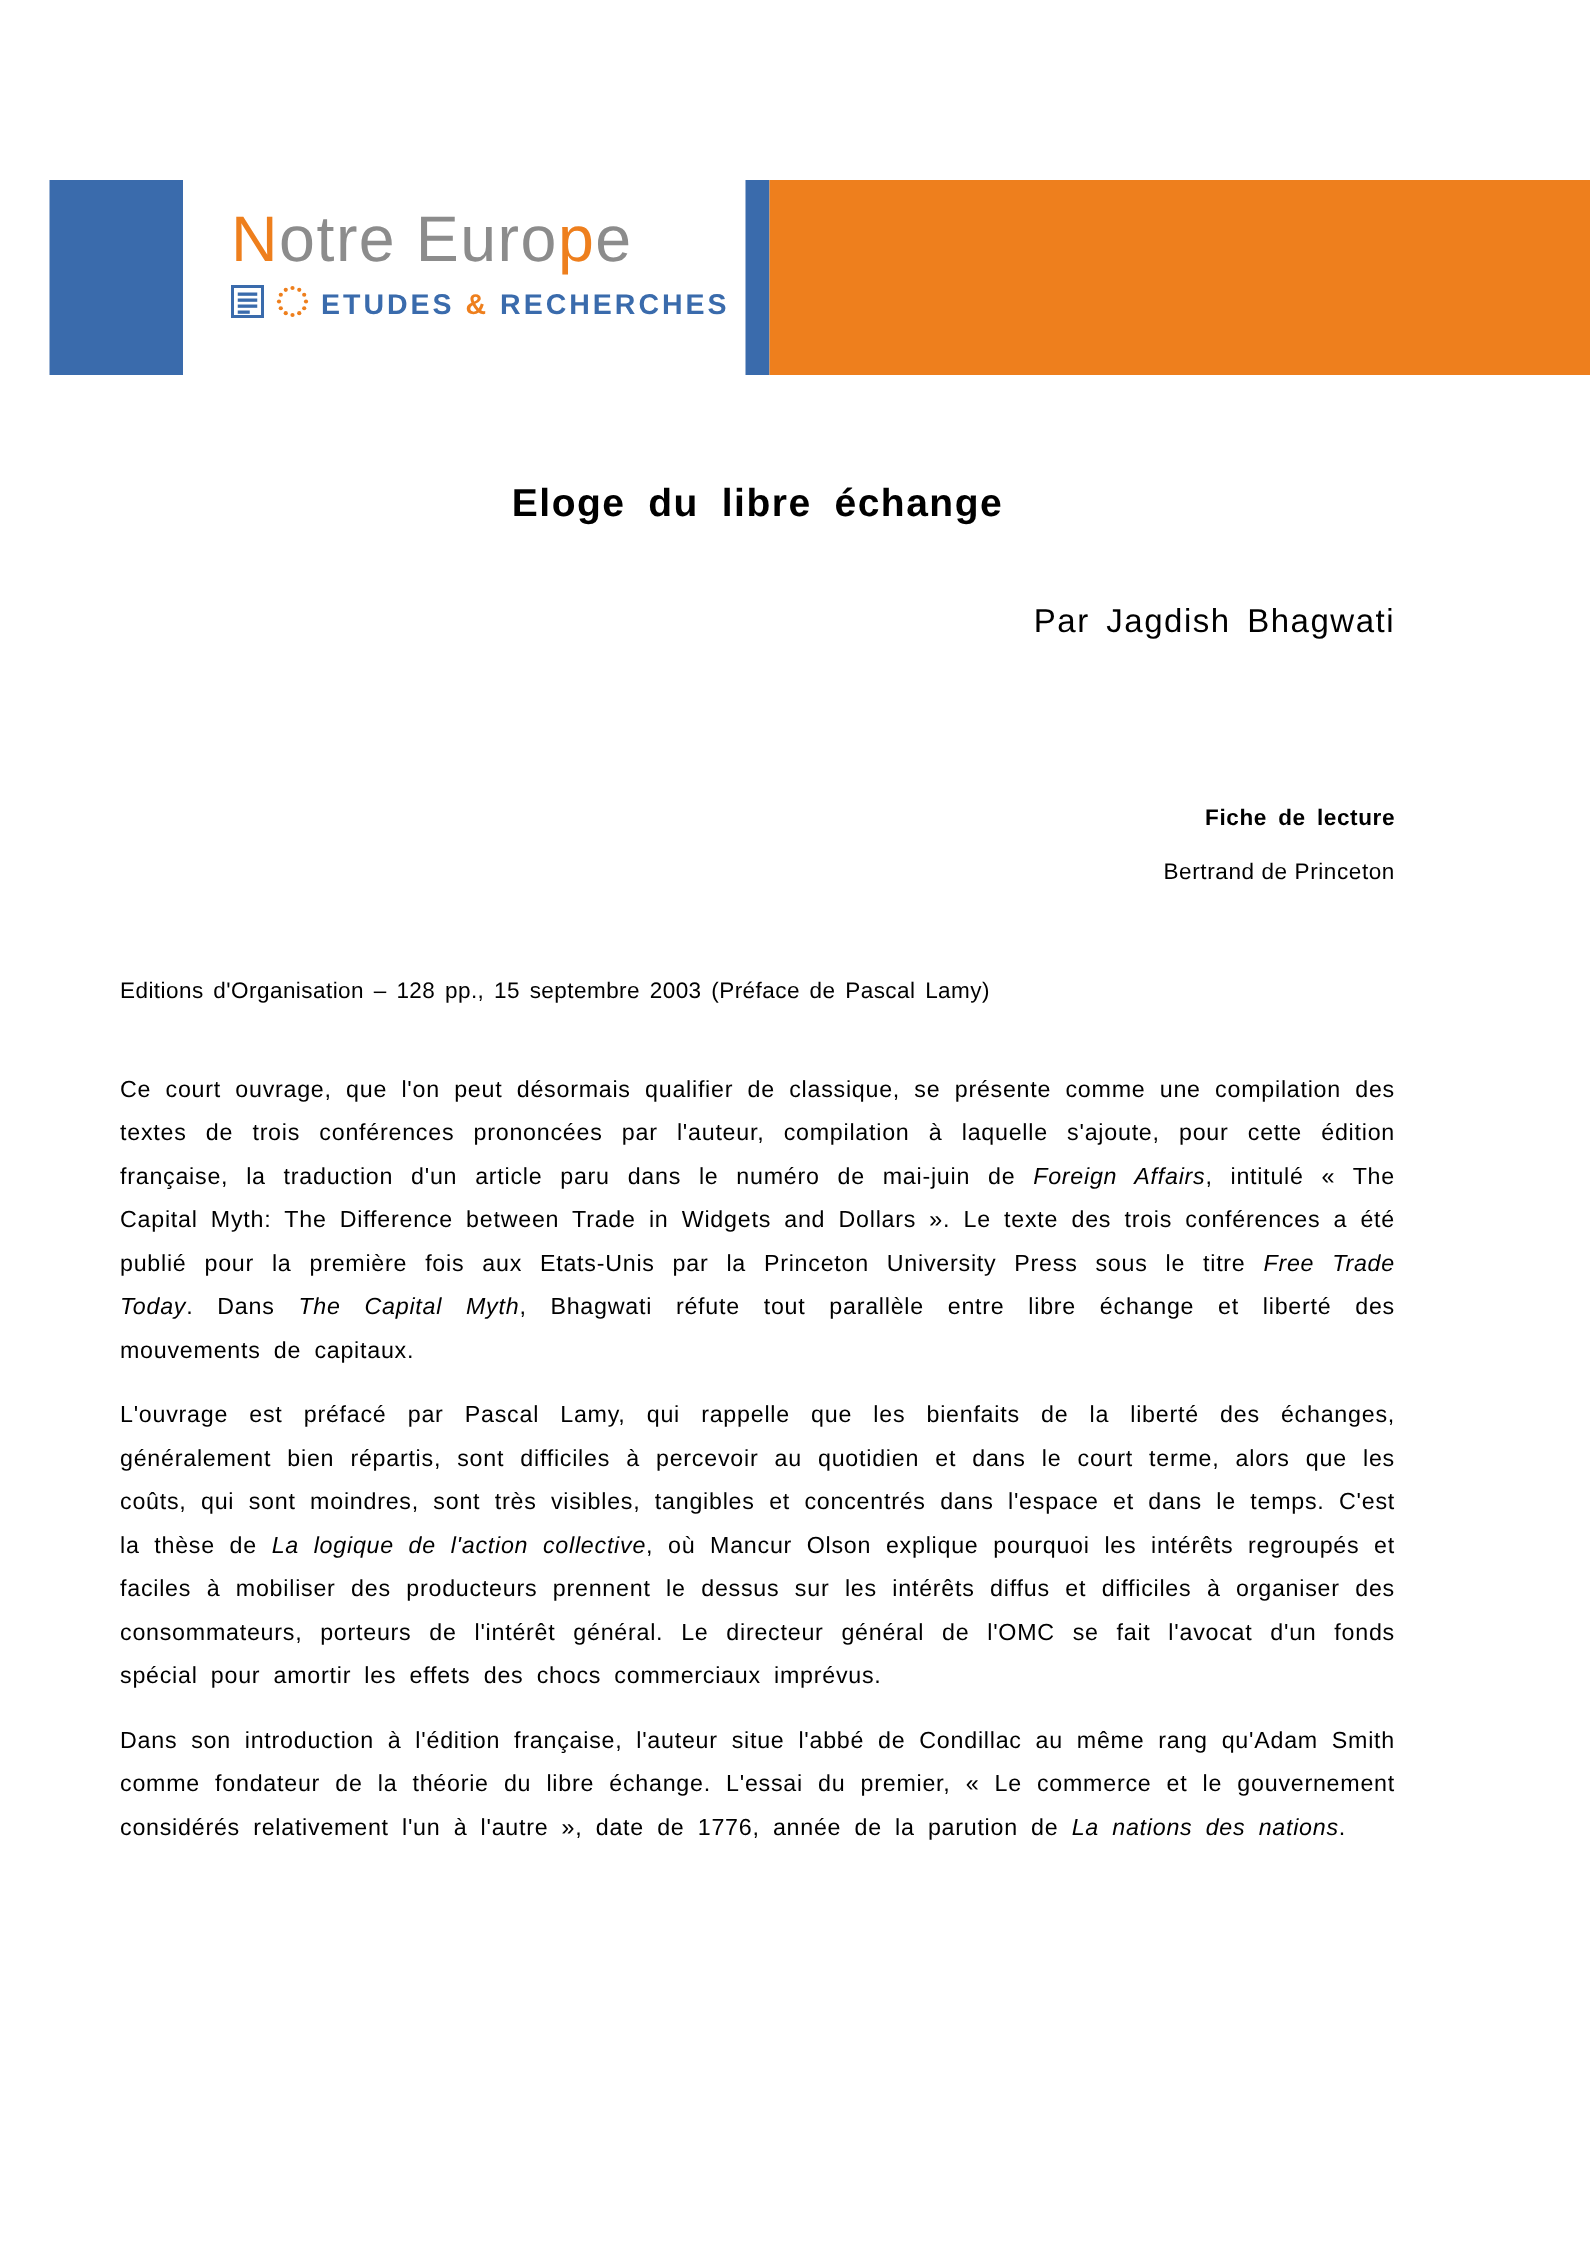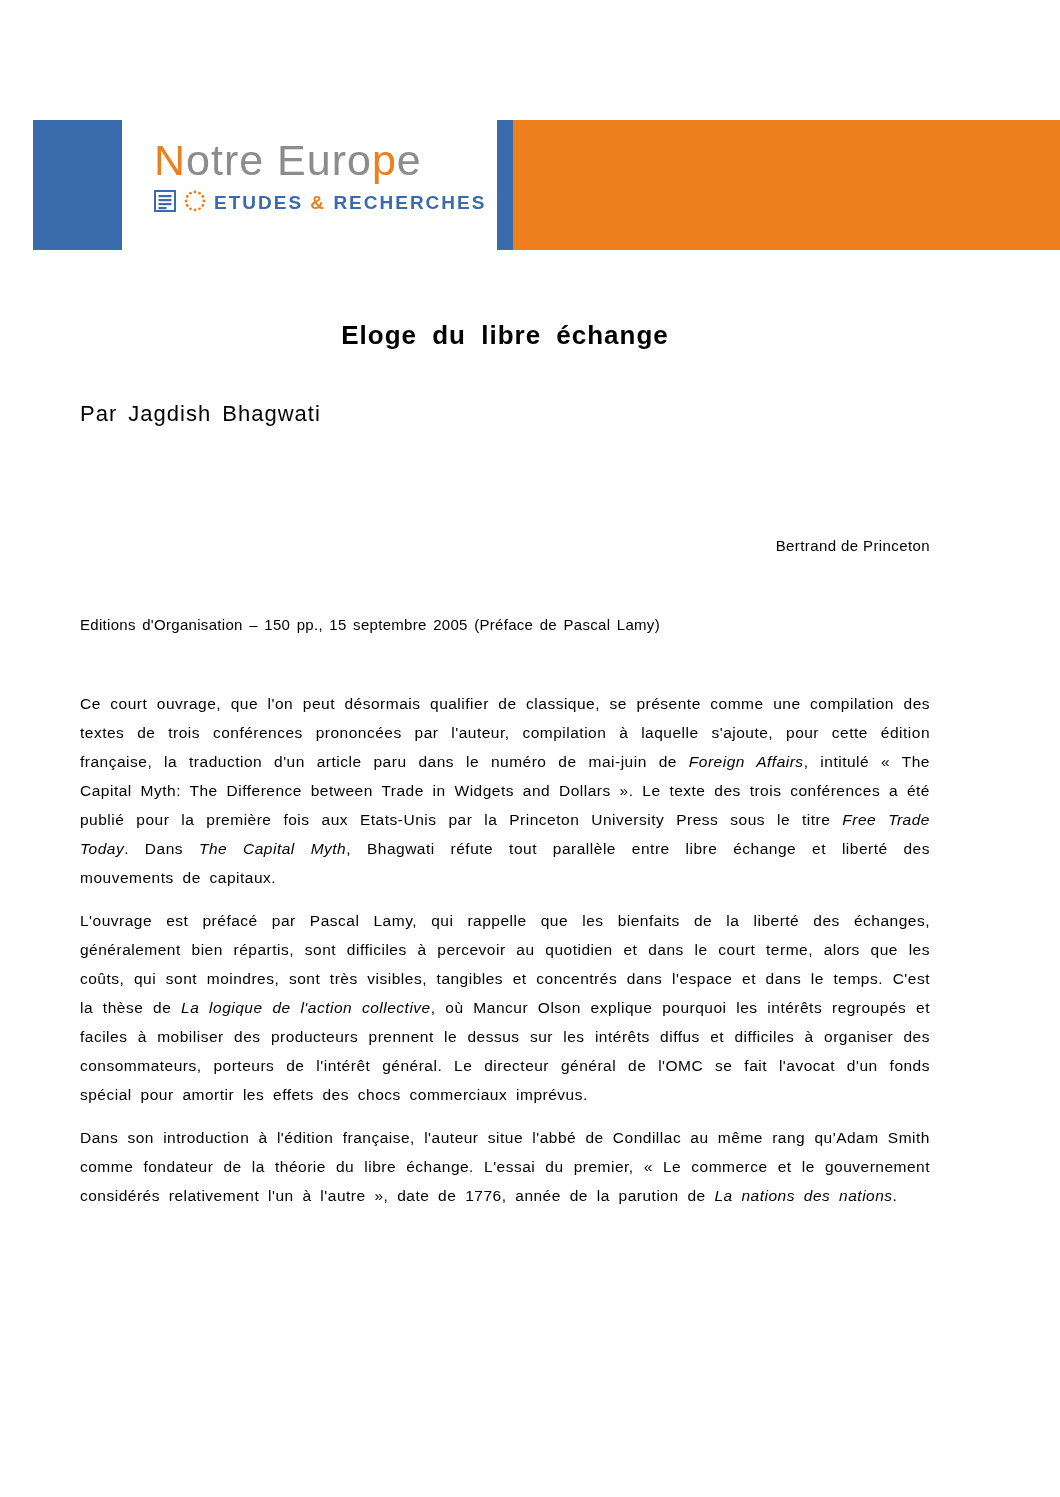--- a/index.html
+++ b/index.html
@@ -80,21 +80,21 @@
   .title{
     margin-top:70px;
     text-align:center;
     font-size:26px;
     font-weight:bold;
     letter-spacing:1px;
     word-spacing:7px;
   }
   .byline{
     margin-top:50px;
-    text-align:left;
+    text-align:right;
     font-size:22px;
     letter-spacing:1px;
     word-spacing:4px;
   }
   .meta{
     margin-top:110px;
     text-align:right;
     font-size:15px;
     letter-spacing:0.4px;
   }
@@ -112,21 +112,21 @@
     word-spacing:2px;
   }
   .para{
     margin-top:14px;
     font-size:15.5px;
     line-height:29px;
     text-align:justify;
     letter-spacing:0.5px;
     word-spacing:4px;
   }
-  .para:first-of-type{margin-top:56px;}
+  .para:first-of-type{margin-top:43px;}
   .para .it{font-style:italic;}
 </style>
 </head>
 <body>
 
 <div class="page">
 
   <header class="banner">
     <div class="banner-left"></div>
 
@@ -172,23 +172,24 @@
 
     <div class="banner-strip"></div>
     <div class="banner-orange"></div>
   </header>
 
   <main class="content">
     <h1 class="title">Eloge du libre échange</h1>
     <div class="byline">Par Jagdish Bhagwati</div>
 
     <div class="meta">
+      <div class="review-label">Fiche de lecture</div>
       <div class="reviewer">Bertrand de Princeton</div>
     </div>
 
-    <div class="edition">Editions d'Organisation – 150 pp., 15 septembre 2005 (Préface de Pascal Lamy)</div>
+    <div class="edition">Editions d'Organisation – 128 pp., 15 septembre 2003 (Préface de Pascal Lamy)</div>
 
     <p class="para"><span>Ce court ouvrage, que l'on peut désormais qualifier de classique, se présente comme une compilation des textes de trois conférences prononcées par l'auteur, compilation à laquelle s'ajoute, pour cette édition française, la traduction d'un article paru dans le numéro de mai-juin de </span><span class="it">Foreign Affairs</span><span>, intitulé « The Capital Myth: The Difference between Trade in Widgets and Dollars ». Le texte des trois conférences a été publié pour la première fois aux Etats-Unis par la Princeton University Press sous le titre </span><span class="it">Free Trade Today</span><span>. Dans </span><span class="it">The Capital Myth</span><span>, Bhagwati réfute tout parallèle entre libre échange et liberté des mouvements de capitaux.</span></p>
     <p class="para"><span>L'ouvrage est préfacé par Pascal Lamy, qui rappelle que les bienfaits de la liberté des échanges, généralement bien répartis, sont difficiles à percevoir au quotidien et dans le court terme, alors que les coûts, qui sont moindres, sont très visibles, tangibles et concentrés dans l'espace et dans le temps. C'est la thèse de </span><span class="it">La logique de l'action collective</span><span>, où Mancur Olson explique pourquoi les intérêts regroupés et faciles à mobiliser des producteurs prennent le dessus sur les intérêts diffus et difficiles à organiser des consommateurs, porteurs de l'intérêt général. Le directeur général de l'OMC se fait l'avocat d'un fonds spécial pour amortir les effets des chocs commerciaux imprévus.</span></p>
     <p class="para"><span>Dans son introduction à l'édition française, l'auteur situe l'abbé de Condillac au même rang qu'Adam Smith comme fondateur de la théorie du libre échange. L'essai du premier, « Le commerce et le gouvernement considérés relativement l'un à l'autre »,  date de 1776, année de la parution de </span><span class="it">La nations des nations</span><span>.</span></p>
   </main>
 
 </div>
 
 </body></html>

